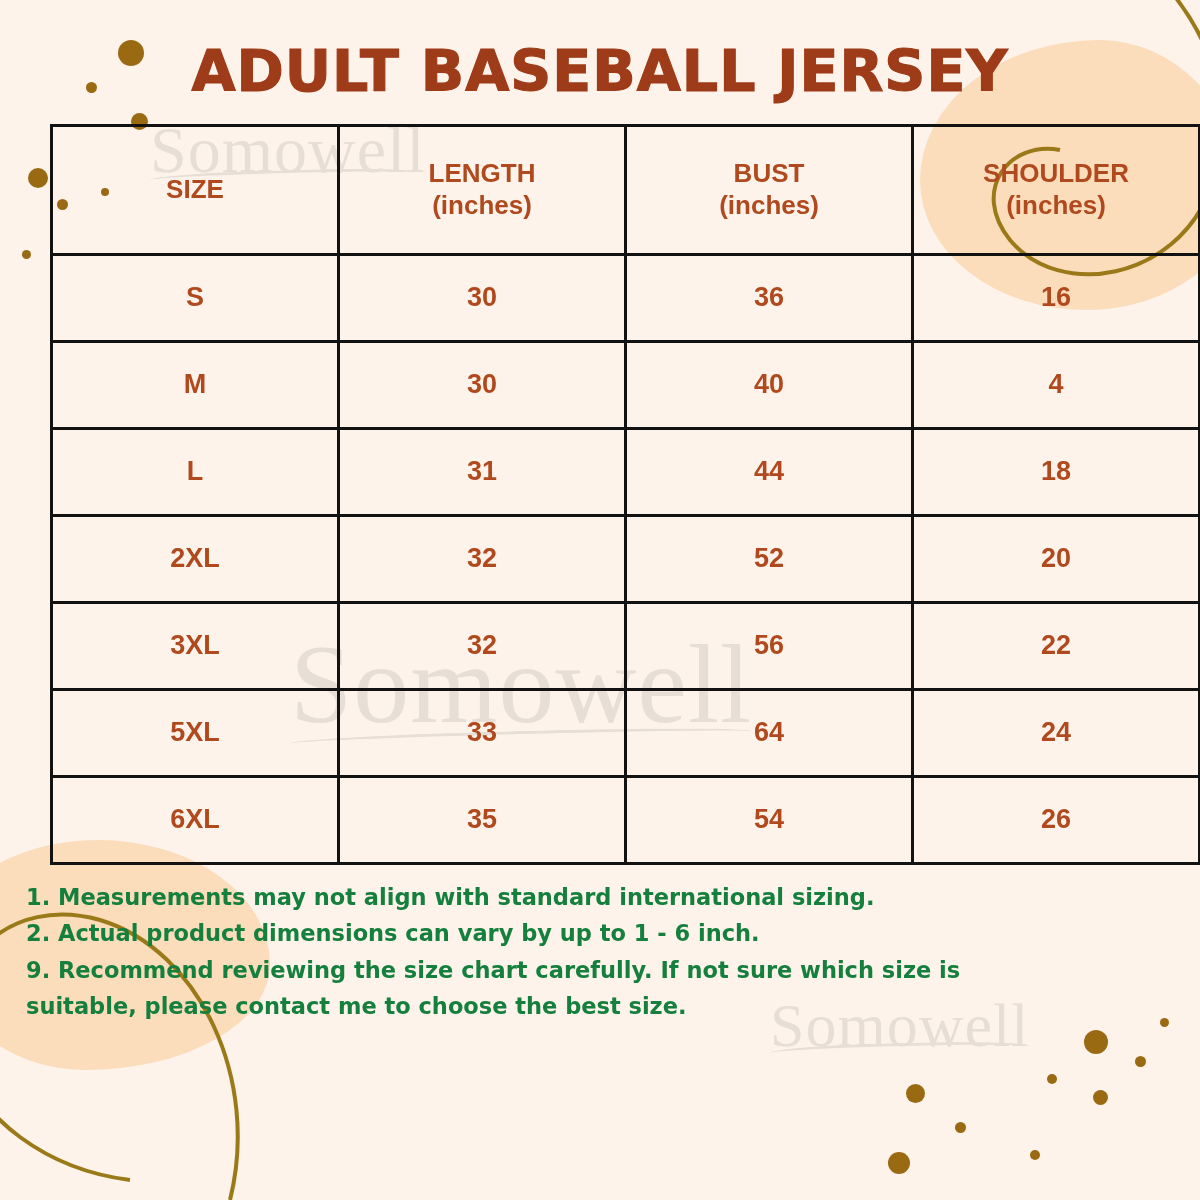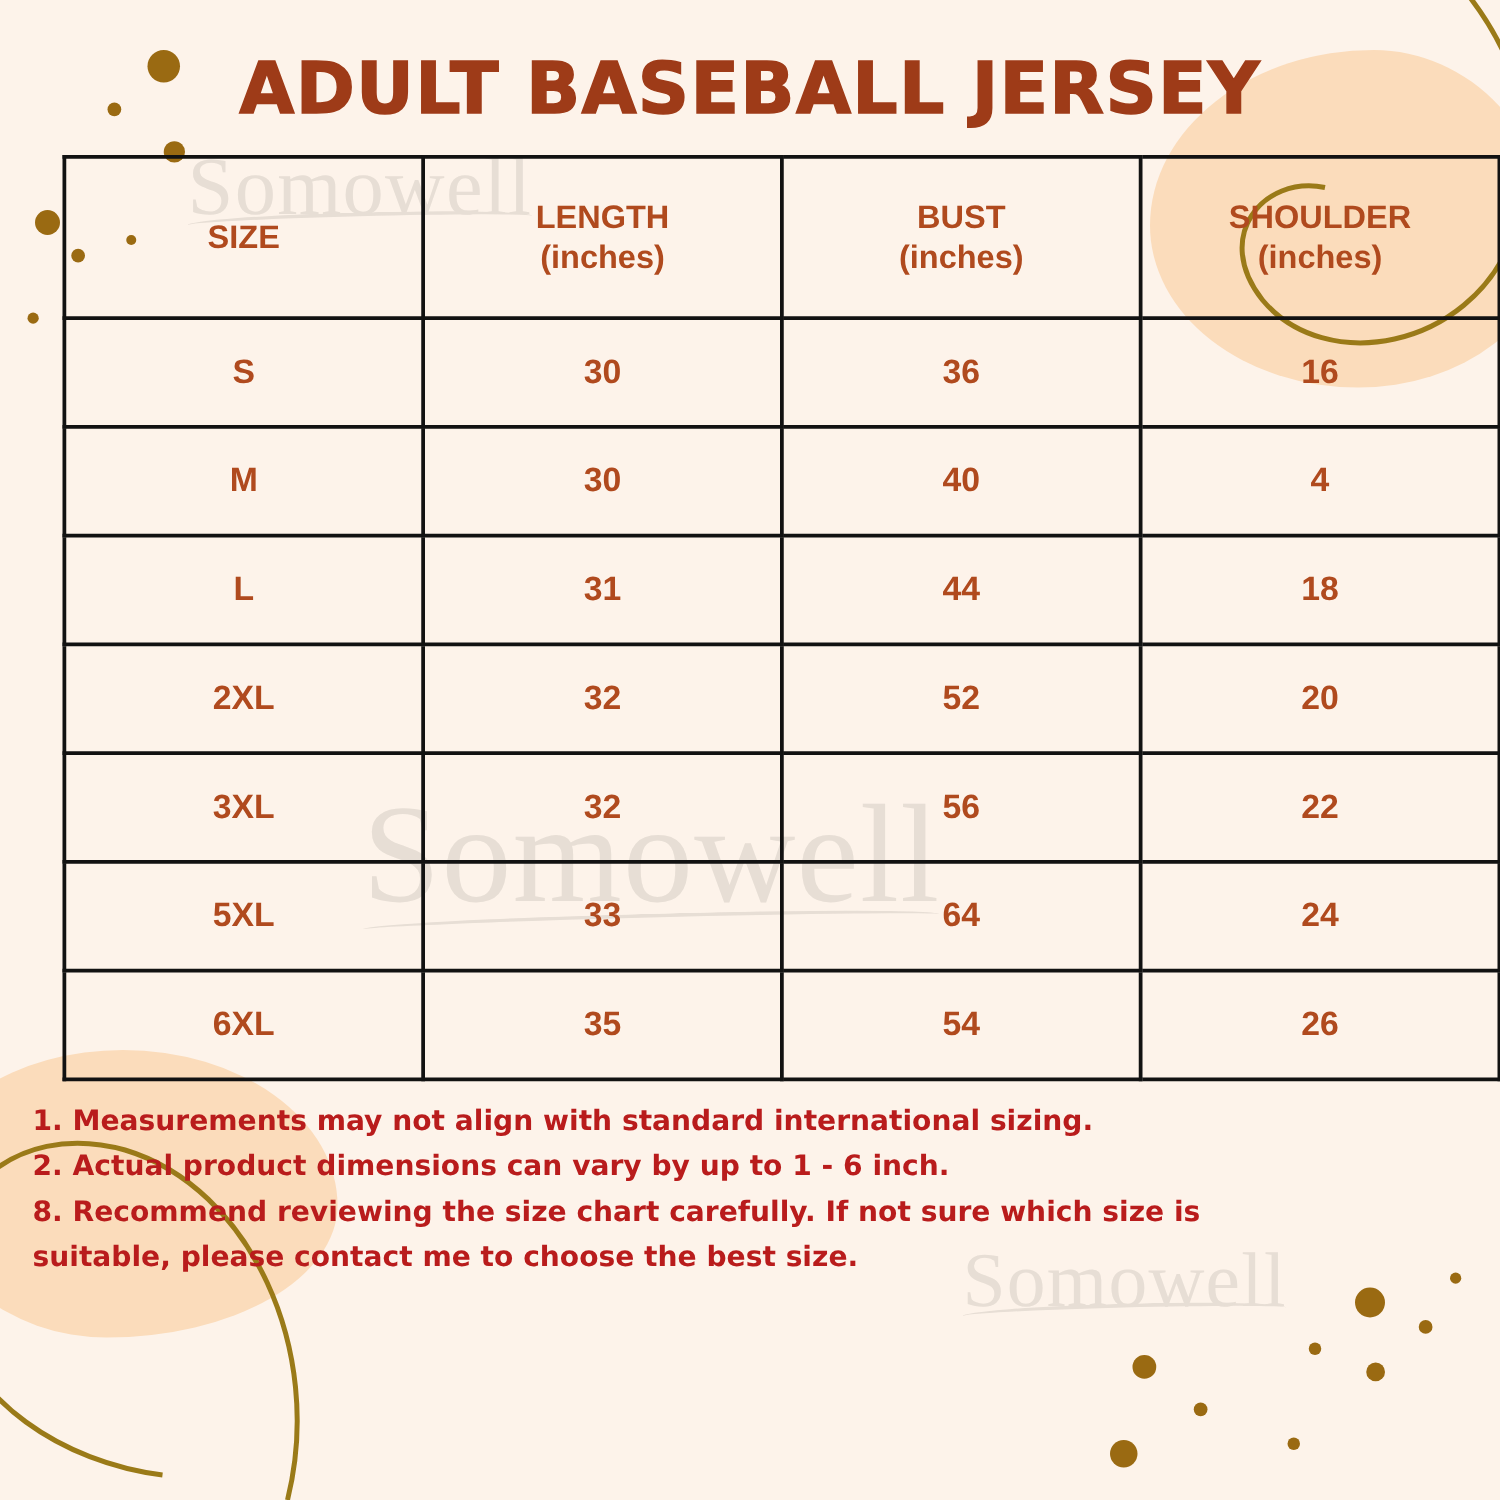--- a/index.html
+++ b/index.html
@@ -133,21 +133,21 @@
   }
   .col-size { width: 287px; }
   .col-len  { width: 287px; }
   .col-bust { width: 287px; }
   .col-sh   { width: 287px; }
 
   .hdr-line2 { display: block; }
 
   .notes {
     margin-top: 14px;
-    color: #b91c1c;
+    color: #15803d;
     font-family: "DejaVu Sans", sans-serif;
     font-weight: bold;
     font-size: 22.5px;
     line-height: 1.62;
   }
   .notes div { white-space: nowrap; }
 </style>
 </head>
 <body>
 
@@ -266,17 +266,17 @@
         <td>35</td>
         <td>54</td>
         <td>26</td>
       </tr>
     </tbody>
   </table>
 
   <div class="notes">
     <div>1. Measurements may not align with standard international sizing.</div>
     <div>2. Actual product dimensions can vary by up to 1 - 6 inch.</div>
-    <div>8. Recommend reviewing the size chart carefully. If not sure which size is</div>
+    <div>9. Recommend reviewing the size chart carefully. If not sure which size is</div>
     <div>suitable, please contact me to choose the best size.</div>
   </div>
 
 </div>
 
 </body></html>

